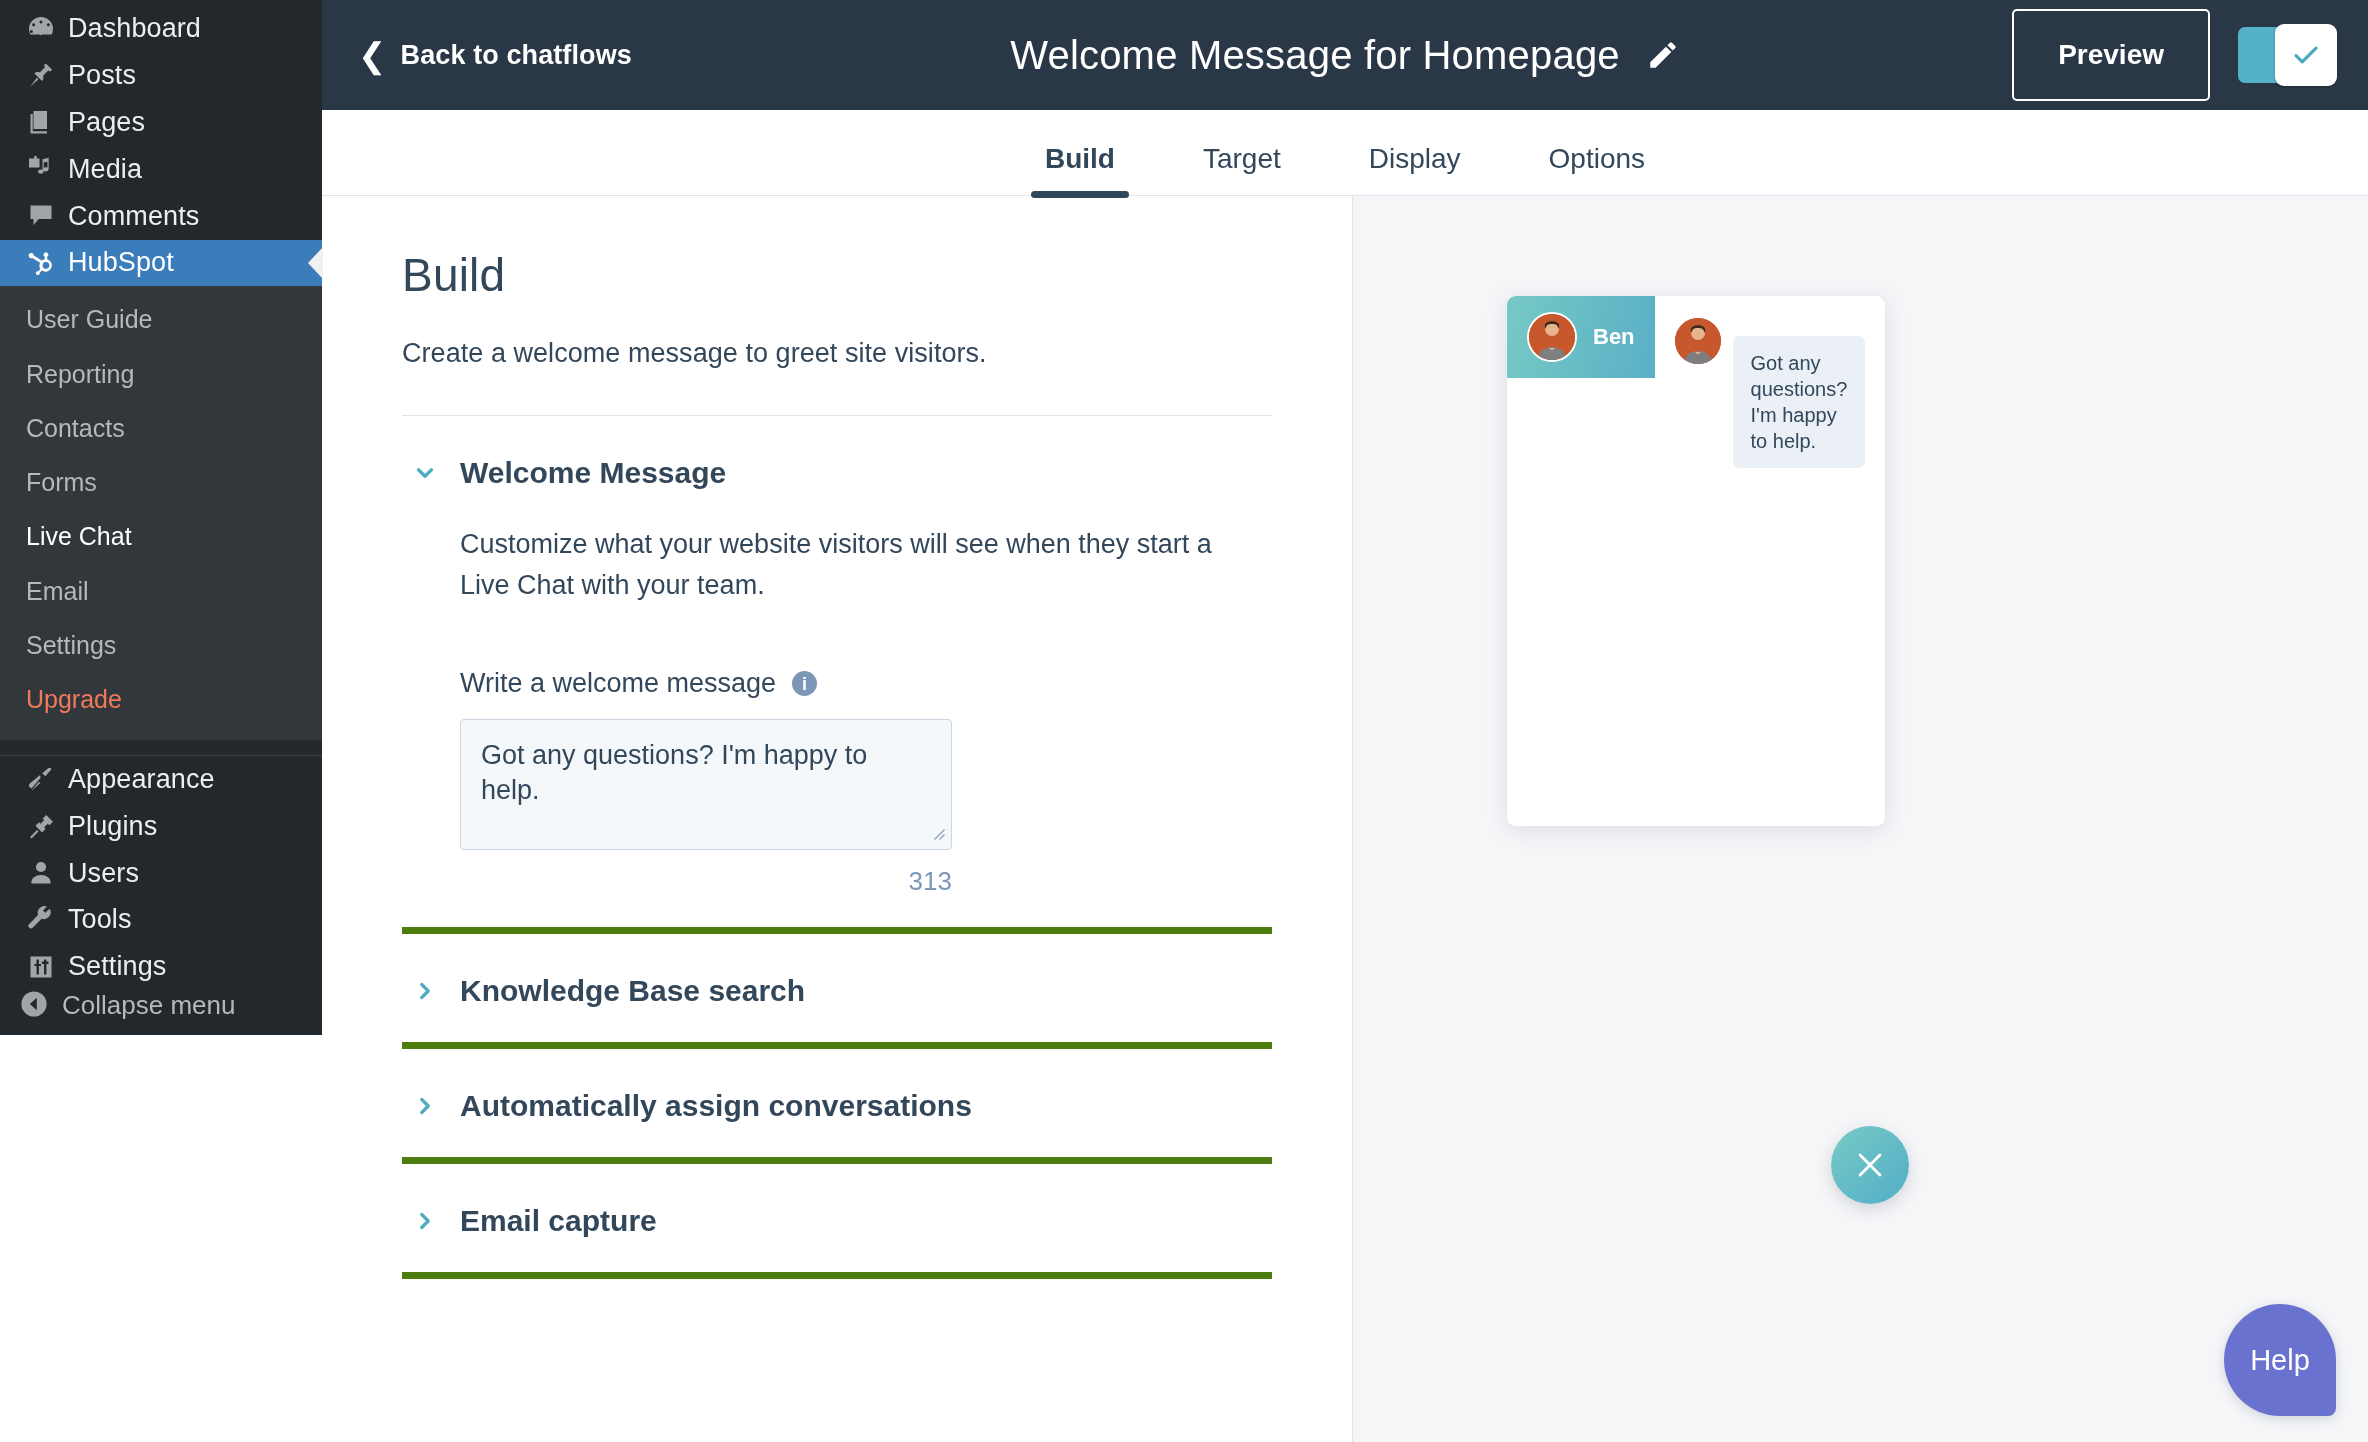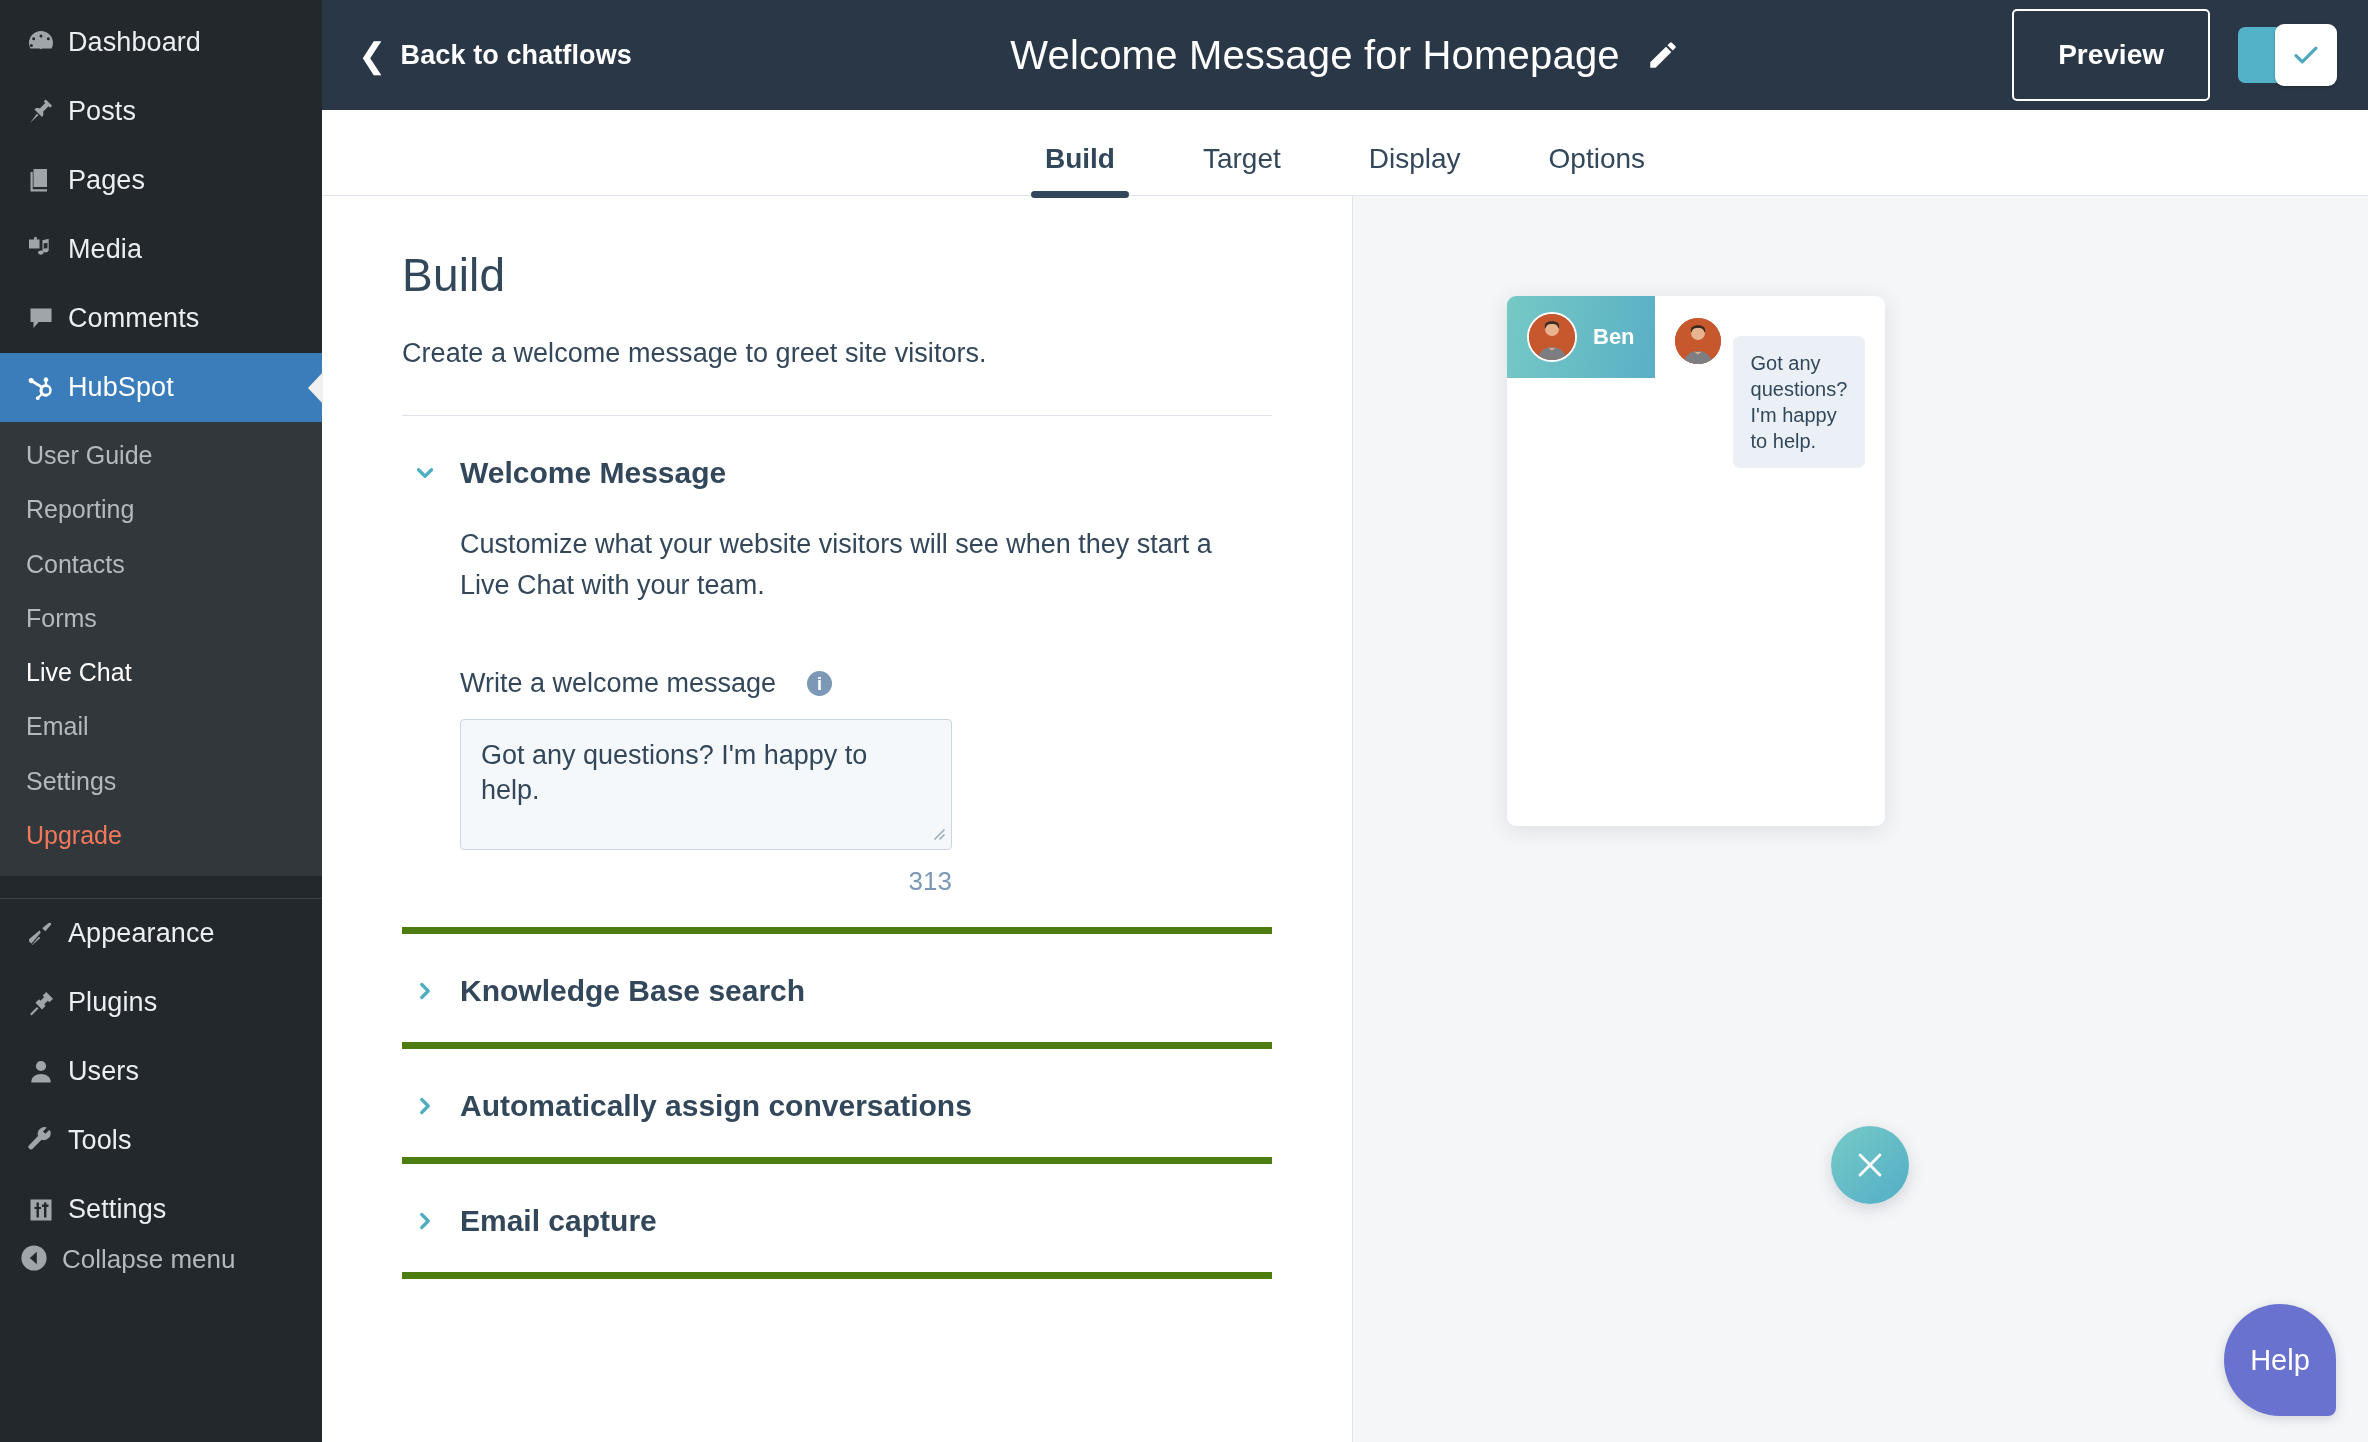--- a/index.html
+++ b/index.html
@@ -6,21 +6,21 @@
   html, body {
     width: 2368px; height: 1442px;
     font-family: "Liberation Sans", sans-serif;
     background: #ffffff;
     overflow: hidden;
   }
   .app { position: relative; width: 2368px; height: 1442px; display: flex; }
 
   
   .wp-sidebar {
-    width: 322px; flex: 0 0 322px; height: 1442px;
+    width: 322px; flex: 0 0 322px; height: 1035px;
     background: #23282d; color: #b4b9be;
     position: relative; z-index: 30;
     display: flex; flex-direction: column;
   }
   .wp-top-gap { height: 8px; background: #23282d; }
   .wp-item {
     display: flex; align-items: center;
     height: 69px; padding-left: 26px;
     color: #eceff1; font-size: 27px; letter-spacing: .1px;
     cursor: pointer; position: relative;
@@ -124,21 +124,21 @@
     display: flex; align-items: center; gap: 0; cursor: pointer;
     padding: 40px 0 34px 0;
   }
   .acc-chev {
     width: 58px; flex: 0 0 58px; color: #4eadc0; font-size: 0;
     display: flex; align-items: center; justify-content: flex-start; padding-left: 10px;
   }
   .acc-title { font-size: 30px; color: #33475b; font-weight: 700; }
   .acc-body { padding: 0 0 30px 58px; }
   .acc-desc { font-size: 27px; color: #33475b; line-height: 1.52; max-width: 790px; }
-  .field-label-row { display: flex; align-items: center; gap: 31px; margin-top: 62px; }
+  .field-label-row { display: flex; align-items: center; gap: 16px; margin-top: 62px; }
   .field-label { font-size: 27px; color: #33475b; }
   .info-icon { width: 25px; height: 25px; border-radius: 50%; background: #7c98b6;
     color: #fff; font-size: 18px; font-weight: 700; display: flex;
     align-items: center; justify-content: center; line-height: 1; cursor: pointer; }
   .ta-wrap { position: relative; margin-top: 20px; width: 492px; }
   textarea.msg {
     width: 492px; height: 131px; resize: none;
     background: #f5f8fa; border: 1px solid #cbd6e2; border-radius: 4px;
     font-family: inherit; font-size: 27px; color: #33475b;
     padding: 18px 20px; line-height: 1.3; outline: none; display: block;

